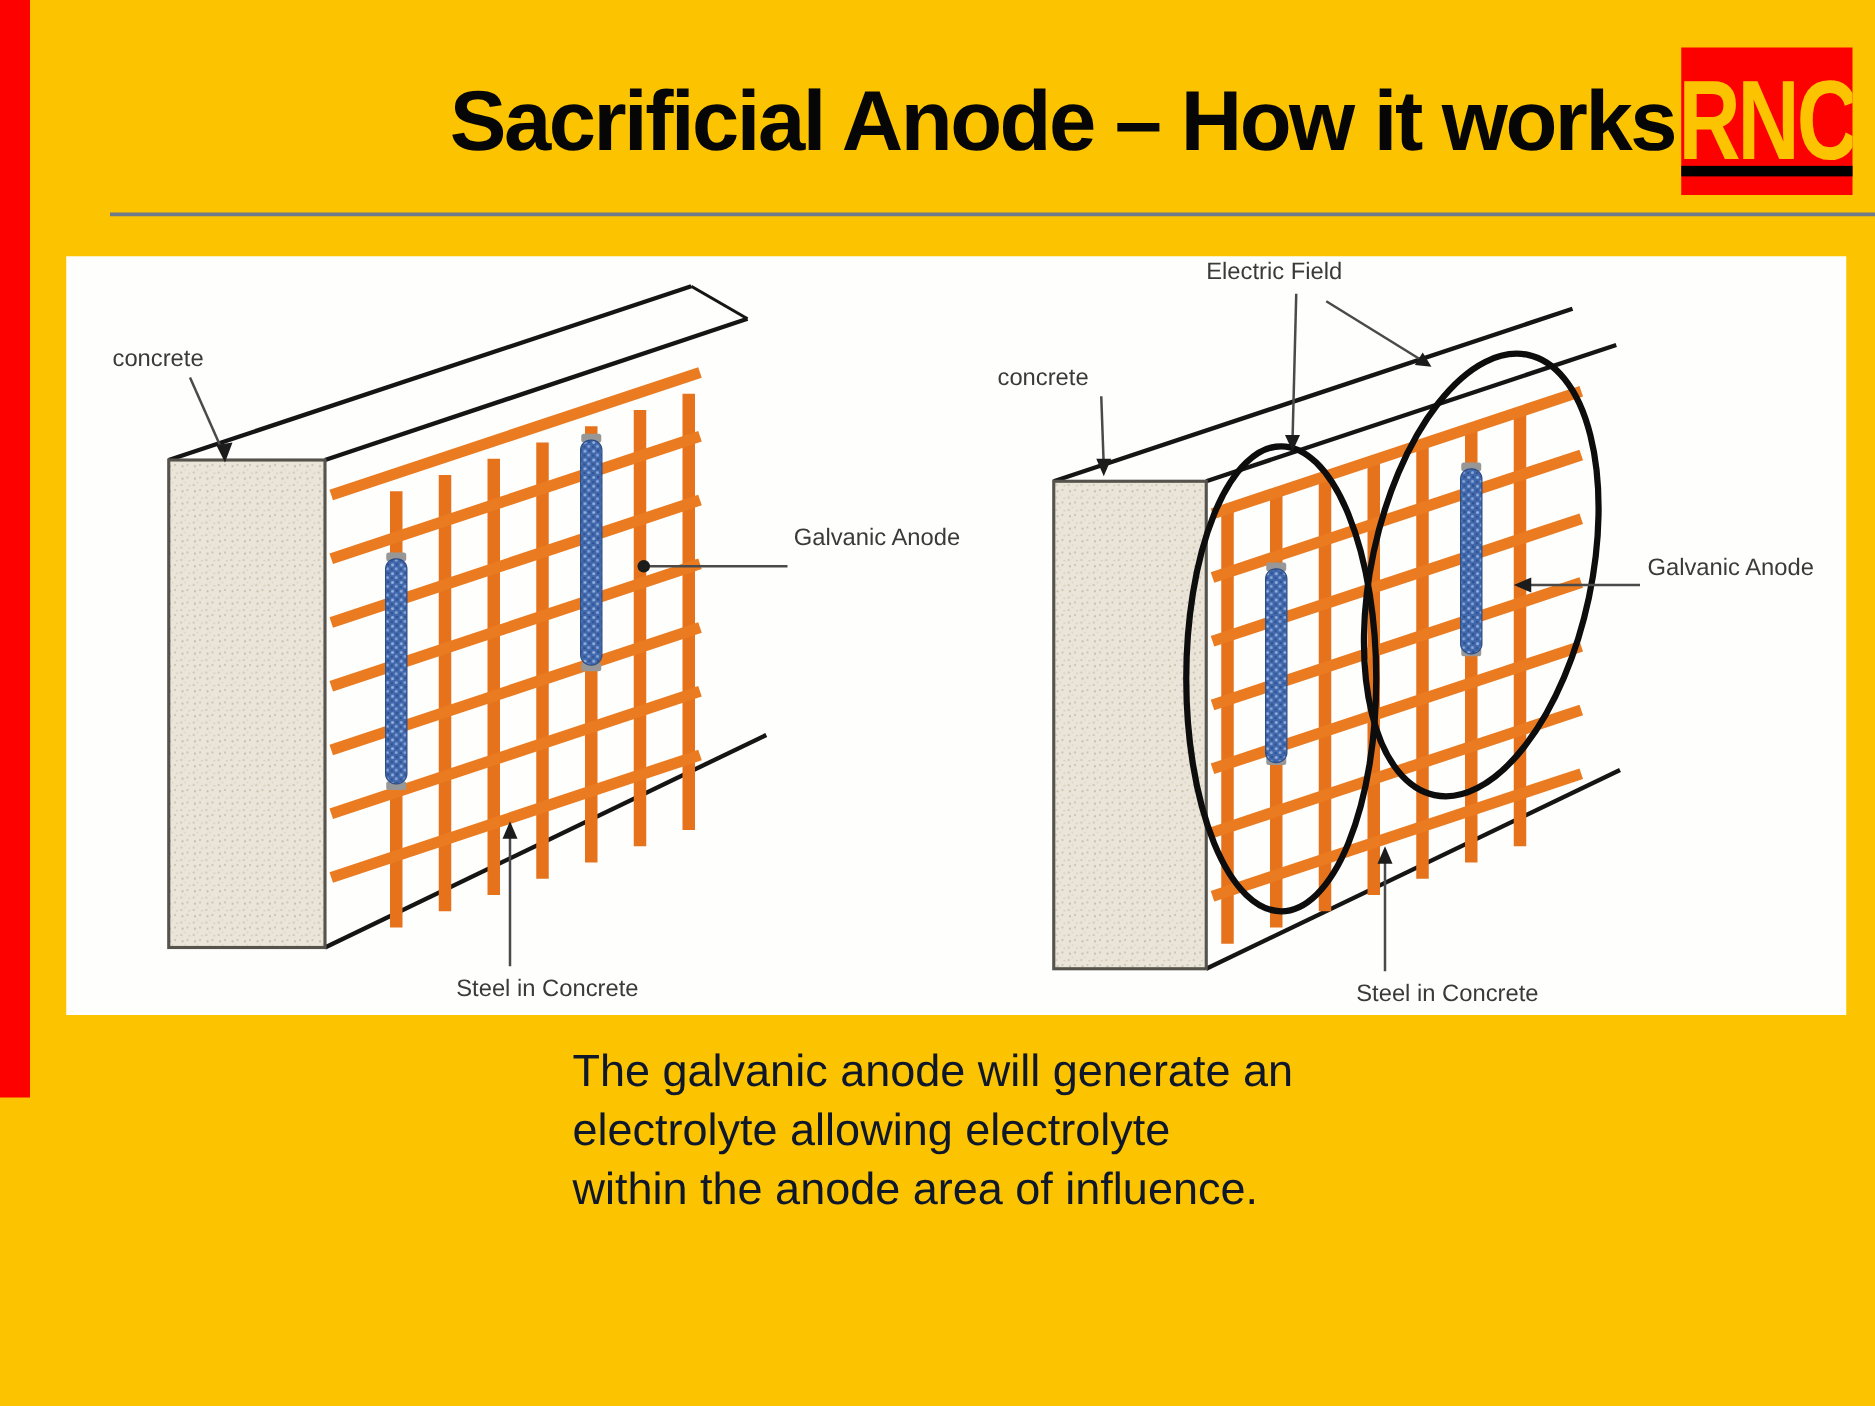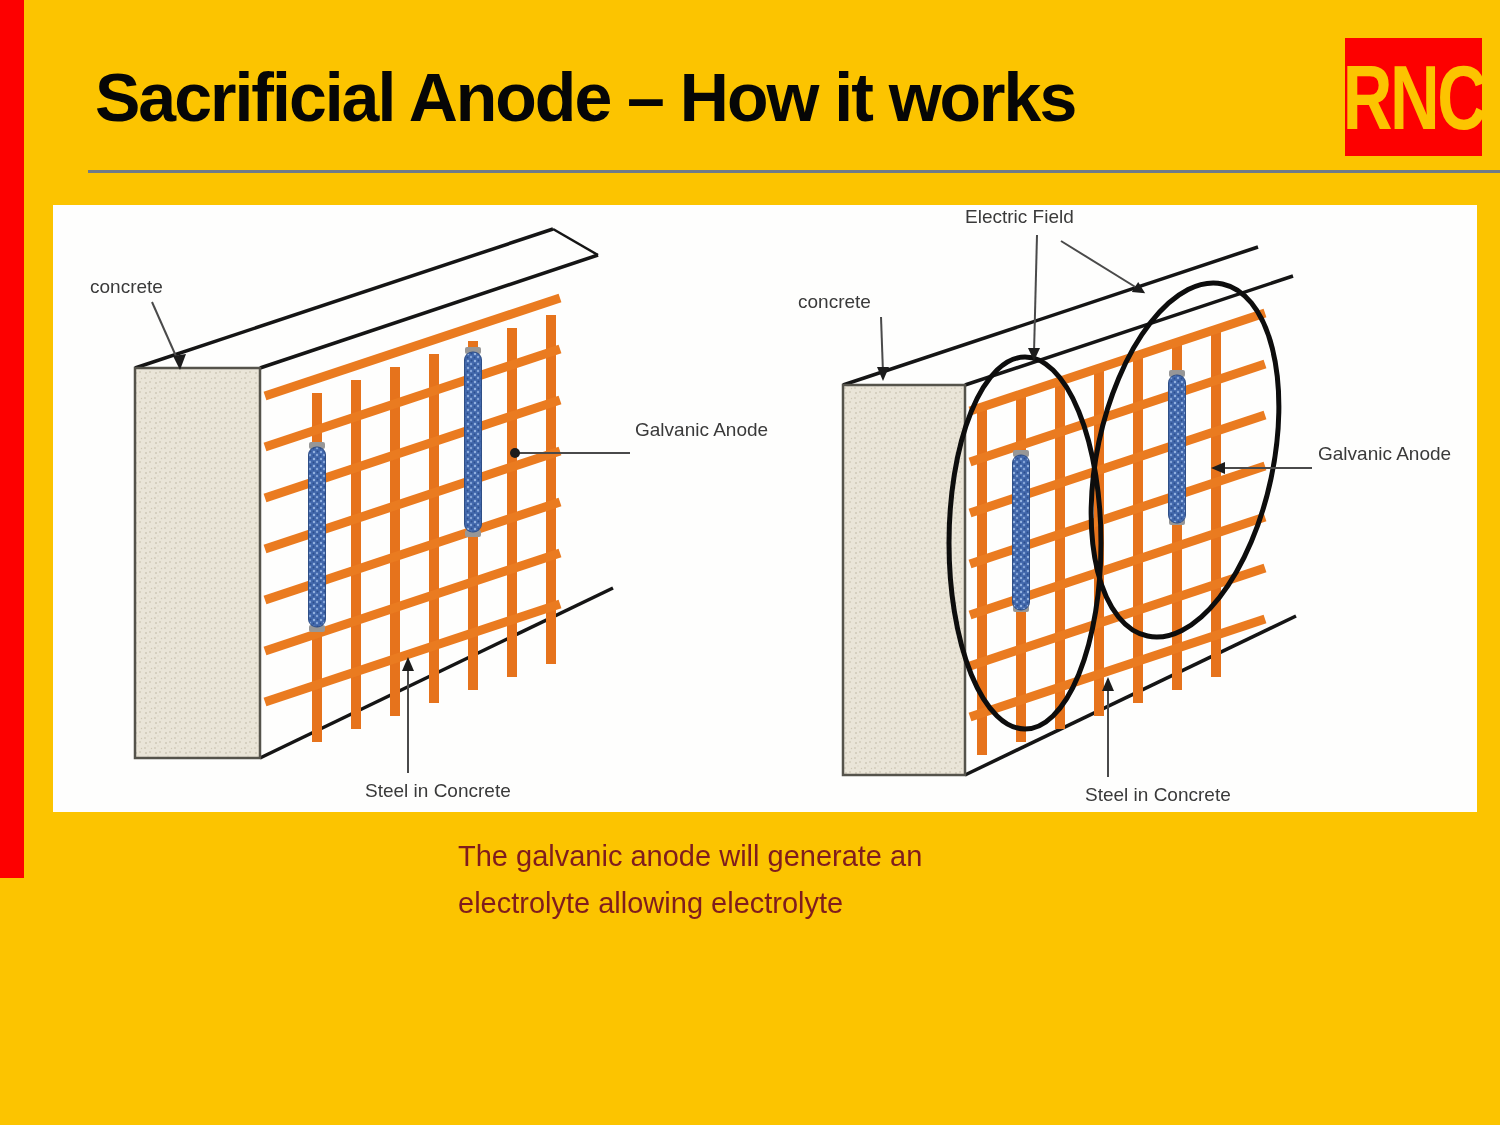--- a/index.html
+++ b/index.html
@@ -6,42 +6,43 @@
   body{
     width:1500px;height:1125px;position:relative;overflow:hidden;
     background:#FCC400;
     font-family:"Liberation Sans", sans-serif;
   }
   .red-strip{
     position:absolute;left:0;top:0;width:24px;height:878px;background:#FD0000;
   }
   .slide-title{
     position:absolute;left:95px;top:58px;width:1245px;
-    text-align:left;
+    text-align:right;
     font-size:68px;font-weight:bold;letter-spacing:-2px;color:#060606;
     white-space:nowrap;
   }
   .rnc-logo{
     position:absolute;left:1345px;top:38px;width:137px;height:118px;
     background:#FD0000;display:flex;align-items:center;justify-content:center;
     overflow:hidden;
+    text-decoration:underline;
   }
   .rnc-logo span{
     font-size:86px;font-weight:bold;color:#FCC400;letter-spacing:-3px;
     transform:scaleX(0.80) scaleY(1.05);line-height:118px;
   }
   .divider{
     position:absolute;left:88px;top:170px;width:1412px;height:3px;background:#6F7B89;
   }
   .diagram-panel{
     position:absolute;left:53px;top:205px;width:1424px;height:607px;background:#FEFEFD;
   }
   .body-text{
     position:absolute;left:458px;top:833px;width:660px;
-    font-size:29px;line-height:47px;color:#7f1d1d;
+    font-size:36px;line-height:47px;color:#0f172a;
   }
   svg text{font-family:"Liberation Sans",sans-serif;font-size:19px;fill:#3a3a3a;}
   .slabline{stroke:#151515;stroke-width:3.5;}
   .slabthin{stroke:#151515;stroke-width:2.5;}
   .vbar{stroke:#E6731C;stroke-width:10;}
   .hbar{stroke:#EA7B20;stroke-width:9;}
   .arrowline{stroke:#4a4a4a;stroke-width:2;fill:none;}
   .arrowhead{fill:#1c1c1c;stroke:none;}
   .block{fill:url(#speck);stroke:#55534B;stroke-width:2.5;}
   .anode{fill:url(#anodeP);stroke:#2E4E86;stroke-width:1;}
@@ -193,13 +194,14 @@
     <text x="1032" y="596">Steel in Concrete</text>
     <line class="arrowline" x1="1055" y1="572" x2="1055" y2="480"></line>
     <polygon class="arrowhead" points="1049,486 1061,486 1055,472"></polygon>
   </g>
 </svg>
 </div>
 
 <div class="body-text">
   <div>The galvanic anode will generate an</div>
   <div>electrolyte allowing electrolyte</div>
+  <div>within the anode area of influence.</div>
 </div>
 
 </body></html>

